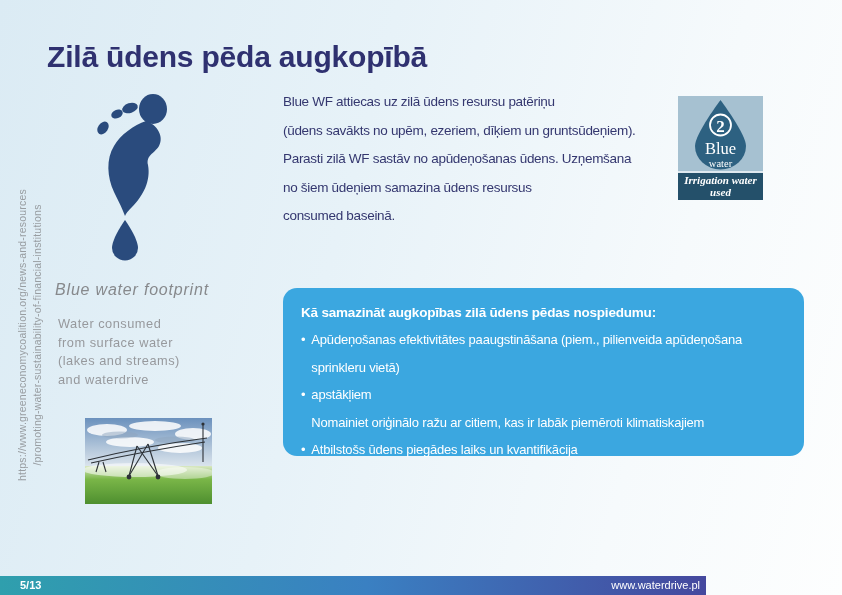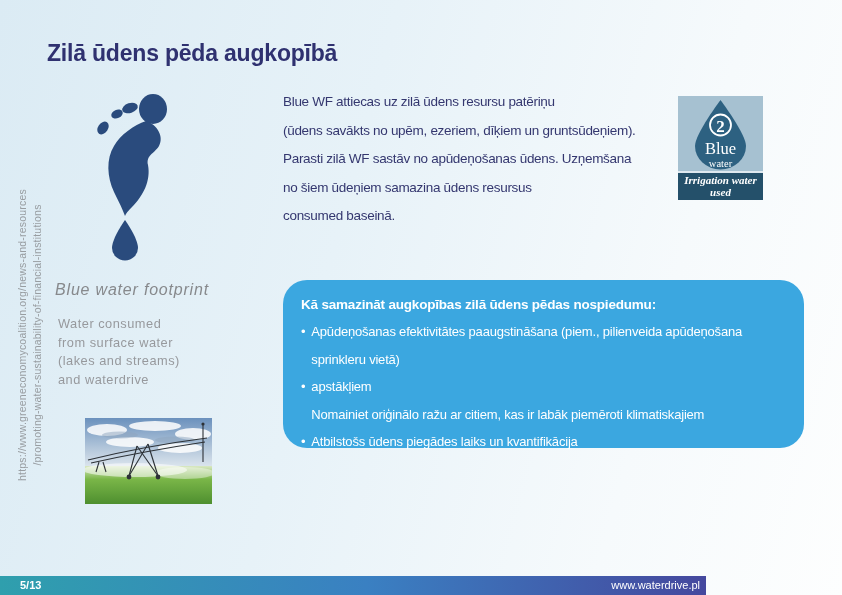--- a/index.html
+++ b/index.html
@@ -3,21 +3,21 @@
 <meta charset="utf-8">
 <style>
   html,body { margin:0; padding:0; }
   .slide {
     position:relative; width:842px; height:595px; overflow:hidden;
     background: linear-gradient(105deg, #dbebf4 0%, #e7f2f8 40%, #f6fafc 75%, #fdfefe 100%);
     font-family:"Liberation Sans", sans-serif;
   }
   .title {
     position:absolute; left:47px; top:40px;
-    font-size:23px; font-weight:bold; color:#2f3170; letter-spacing:-0.2px;
+    font-size:30px; font-weight:bold; color:#2f3170; letter-spacing:-0.2px;
     white-space:nowrap;
   }
   .vert-url {
     position:absolute; left:15px; top:505px; width:340px; height:32px;
     transform:rotate(-90deg); transform-origin:0 0;
     font-size:10.5px; line-height:15px; letter-spacing:0.2px;
     color:#989da1; text-align:center; white-space:nowrap;
   }
   .footprint-svg { position:absolute; left:86px; top:88px; }
   .footprint-caption {
@@ -37,22 +37,22 @@
   .badge { position:absolute; left:678px; top:96px; width:85px; }
   .badge-top { position:relative; width:85px; height:75px; background:#a6c1d1; }
   .badge-top svg { position:absolute; left:4px; top:2px; }
   .badge-strip {
     width:85px; height:25px; background:#24506a; border-top:2px solid #dfe9f0;
     text-align:center; color:#ffffff; padding-top:2px;
     font-family:"Liberation Serif", serif; font-style:italic; font-weight:bold;
     font-size:11px; line-height:11.5px;
   }
   .tips {
-    position:absolute; left:283px; top:280px; width:521px; height:168px;
-    box-sizing:border-box; background:#3ba7e0; border-radius:24px;
+    position:absolute; left:283px; top:288px; width:521px; height:168px;
+    box-sizing:border-box; background:#3ba7e0; border-radius:14px;
     padding:12px 18px; color:#ffffff; font-size:13px; letter-spacing:-0.2px;
   }
   .tips-heading { font-weight:bold; font-size:13.5px; line-height:26px; white-space:nowrap; }
   .tip-item { display:flex; line-height:27.5px; }
   .tip-bullet { margin-right:6px; }
   .tip-line { display:block; white-space:nowrap; }
   .tip-line:empty { display:none; }
   .footer {
     position:absolute; left:0; bottom:0; width:706px; height:19px;
     background:linear-gradient(90deg, #2f9fad 0%, #3a80c2 52%, #45489e 100%);

